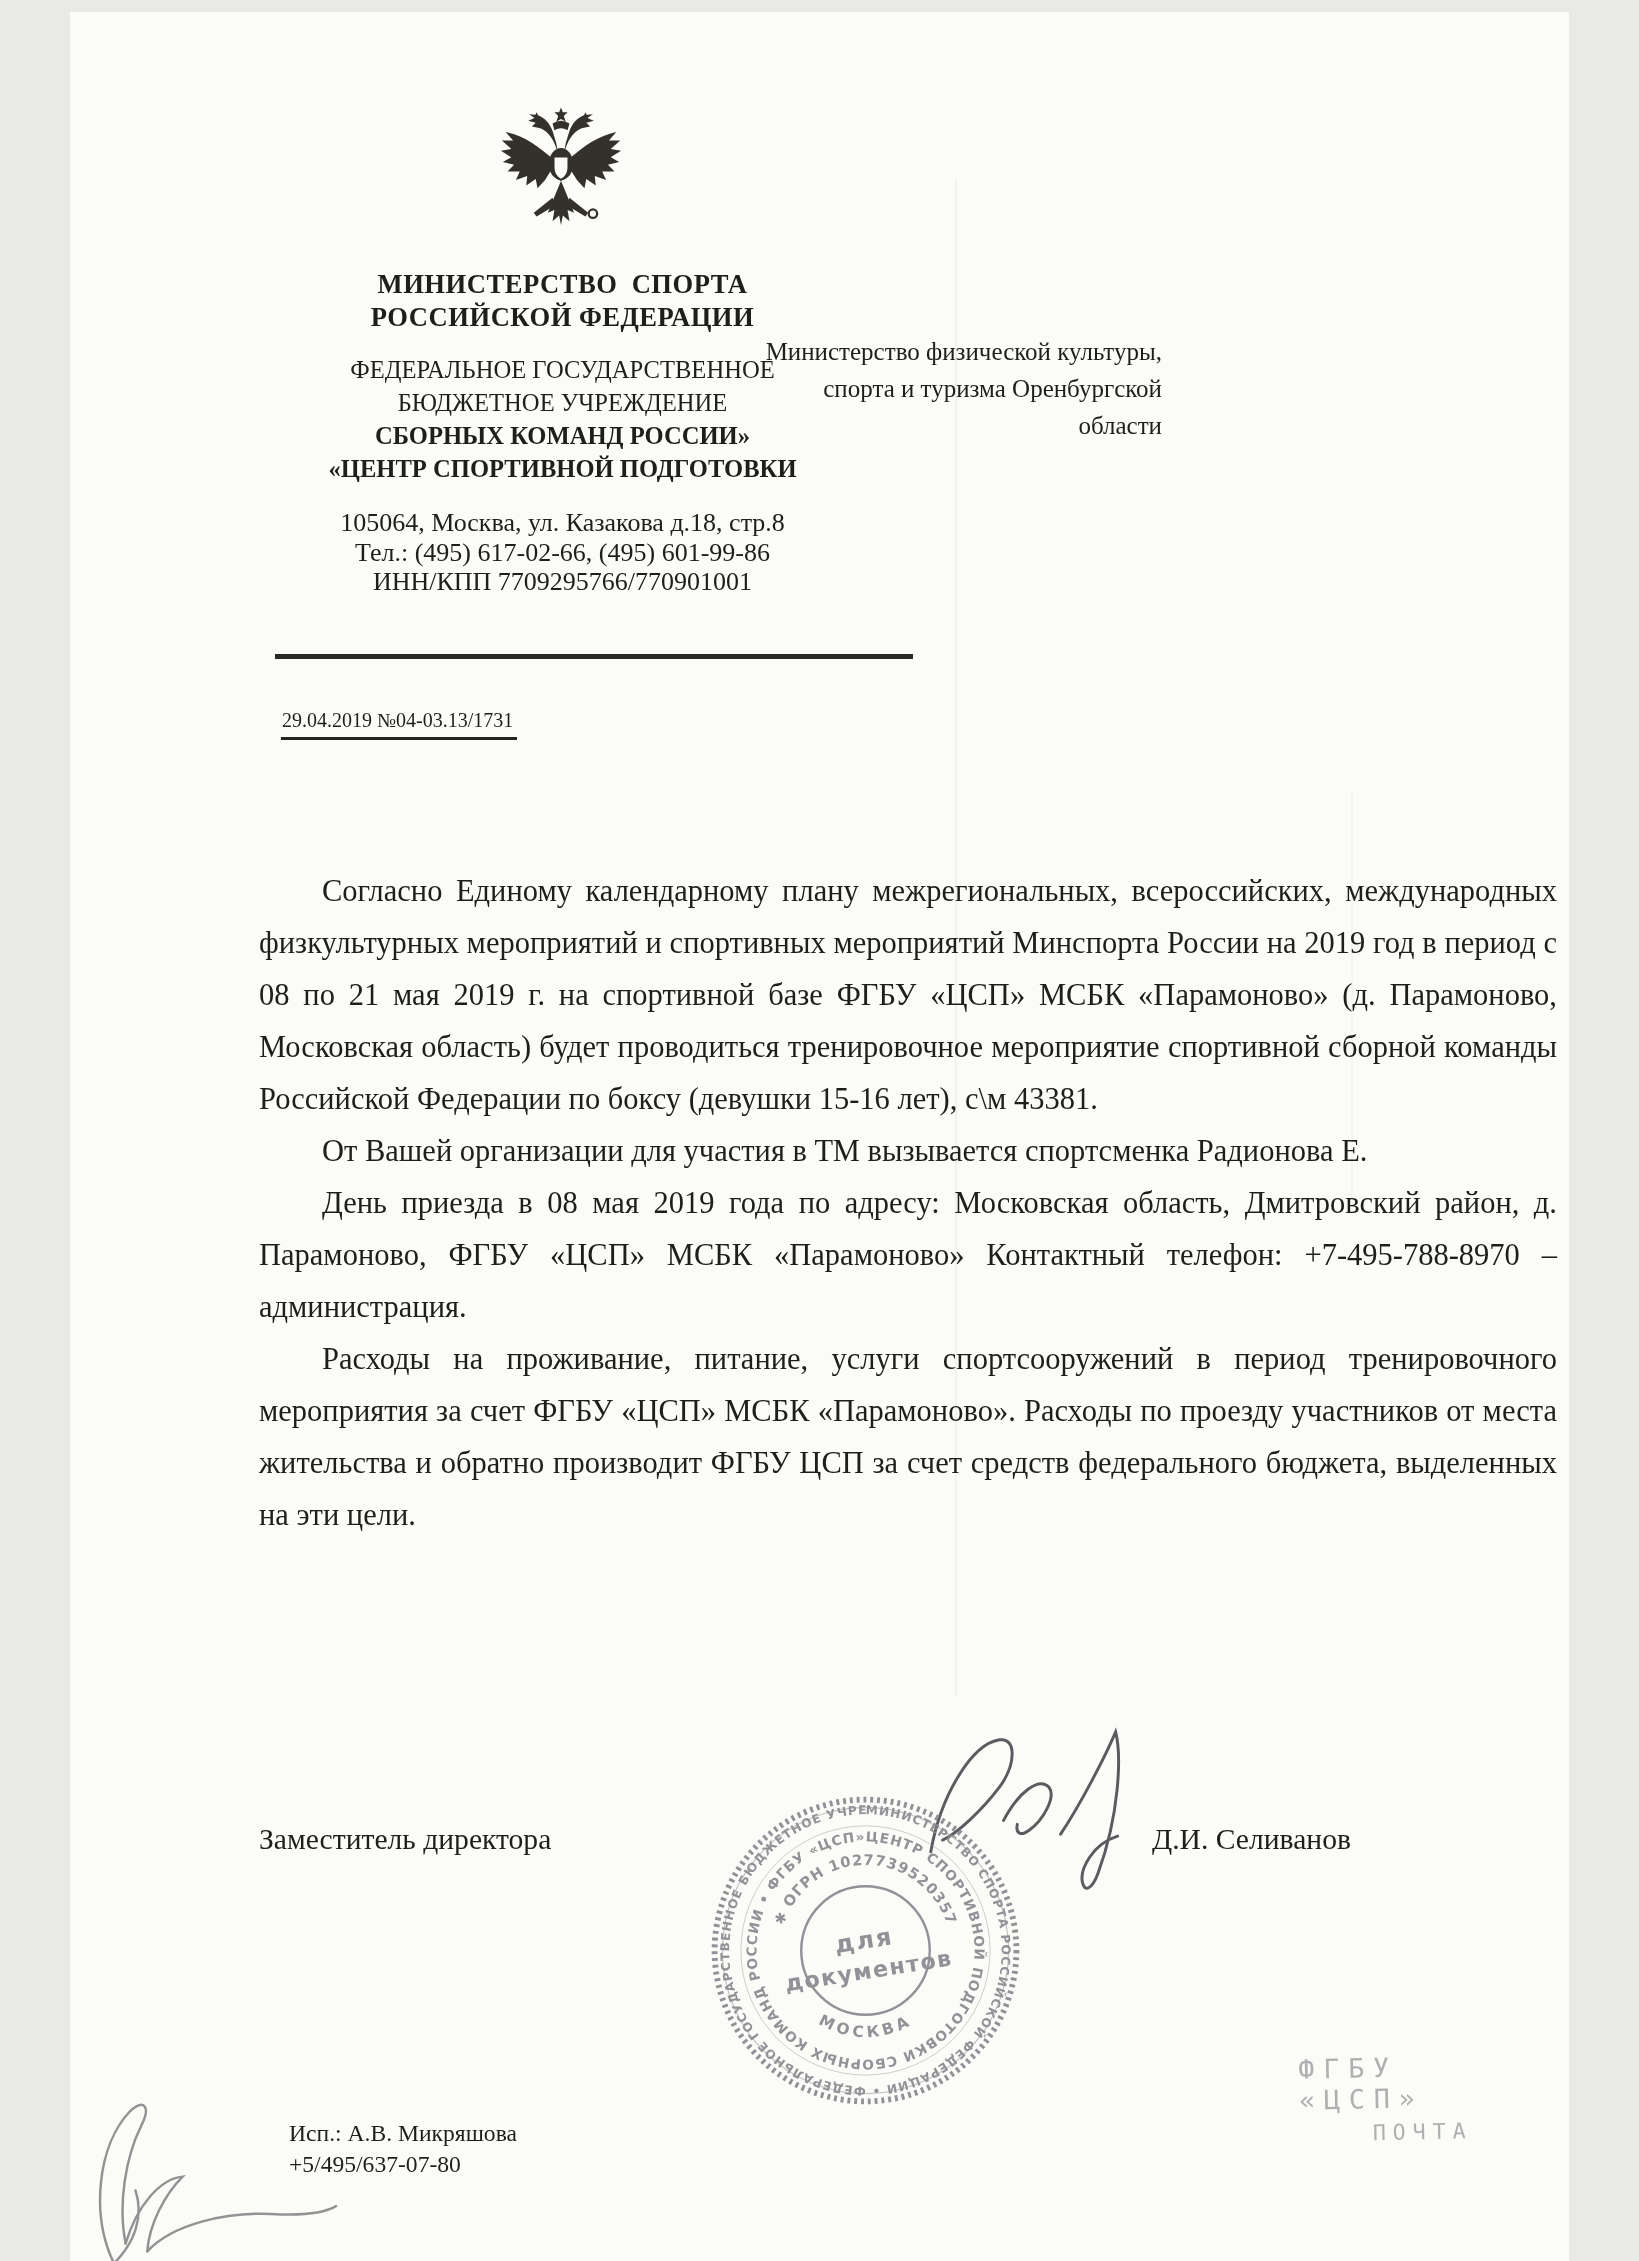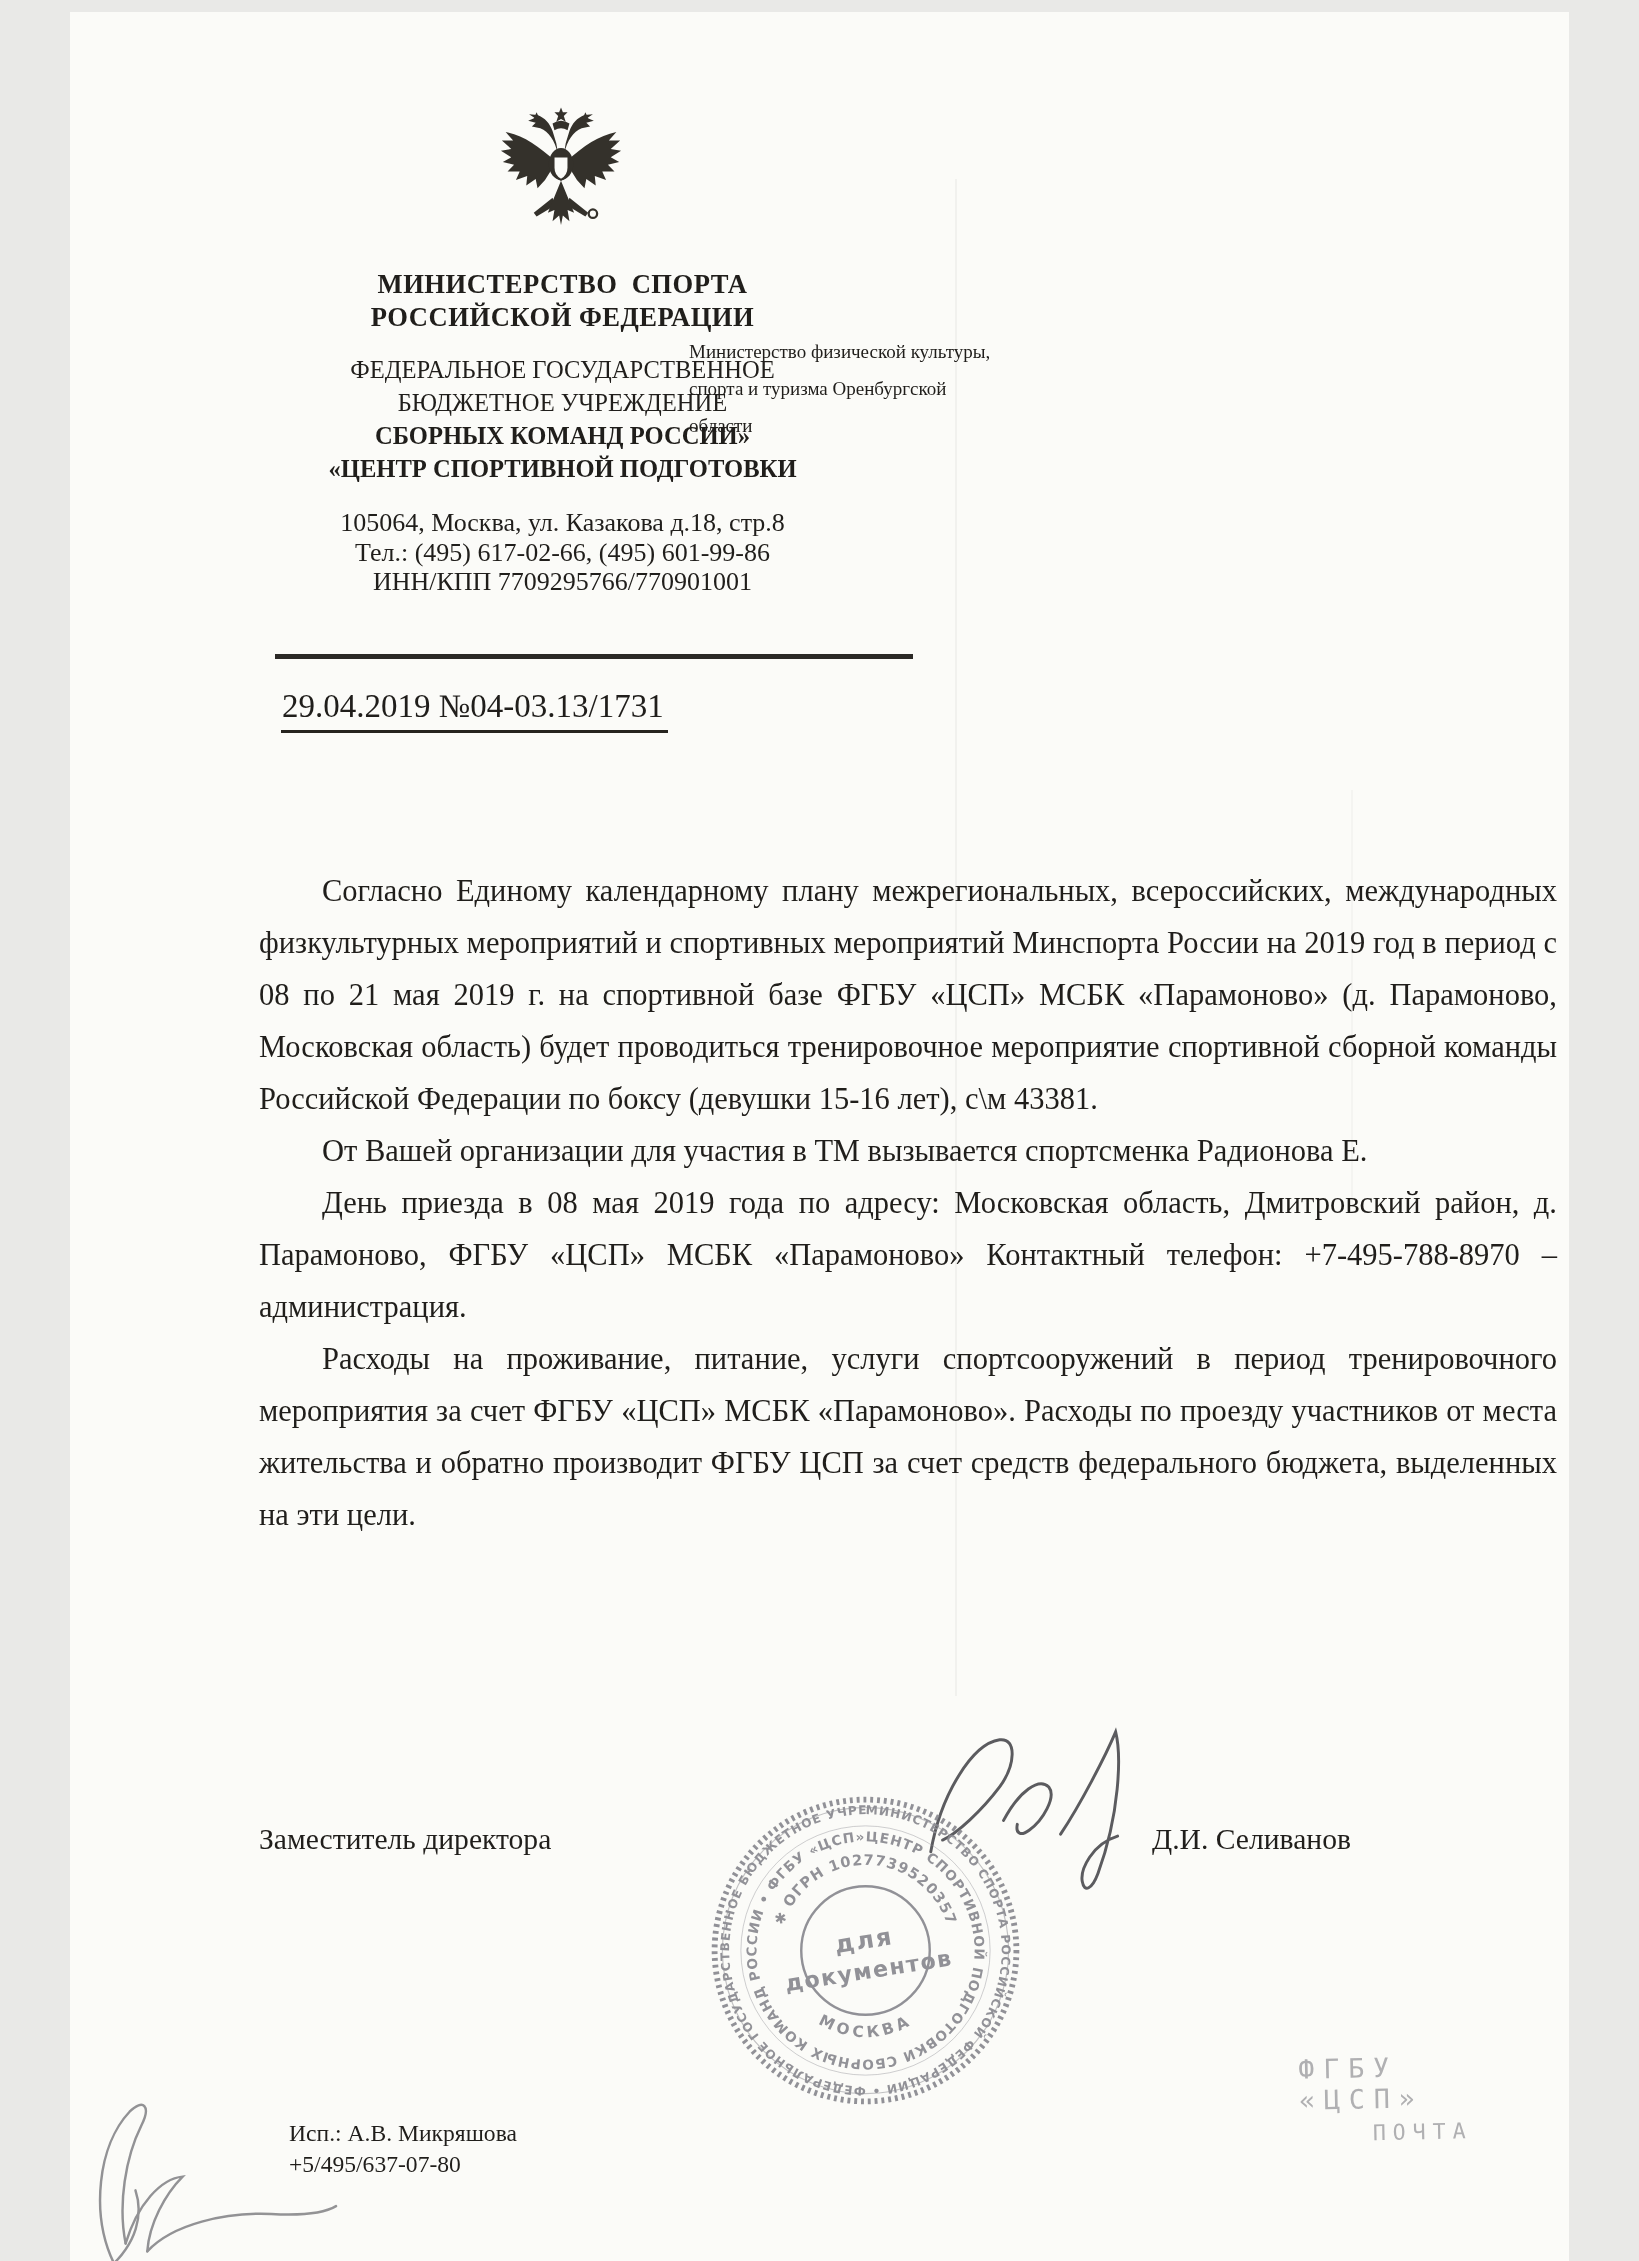--- a/index.html
+++ b/index.html
@@ -8,22 +8,22 @@
         font-family:"Liberation Serif",serif;color:#201e1b;overflow:hidden}
   .abs{position:absolute}
   .eagle{left:430px;top:85px}
   .lh-left{left:197px;top:256px;width:591px;text-align:center}
   .min{font-size:26.6px;font-weight:bold;line-height:32.5px;letter-spacing:0.5px}
   .org{font-size:24.6px;line-height:33px}
   .org.b{font-weight:bold}
   .addr{font-size:26px;line-height:29.6px}
   .sp1{height:19.7px}.sp2{height:23.6px}
   .divider{left:205px;top:642px;width:638px;height:4.9px;background:#2b2926}
-  .recipient{left:619px;top:321px;width:473px;text-align:left;font-size:19px;line-height:37px}
-  .ref{left:211px;top:676px;font-size:33px}
+  .recipient{left:619px;top:321px;width:473px;text-align:right;font-size:25px;line-height:37px}
+  .ref{left:211px;top:697px;font-size:20px}
   .ref span{display:inline-block;border-bottom:3px solid #26241f;padding:0 3.9px 4.9px 1px}
   .bodytext{left:189px;top:853px;width:1298px;font-size:30.5px;line-height:52px;text-align:justify}
   .bodytext p{text-indent:63px}
   .sig-title{left:189px;top:1811px;font-size:29.6px}
   .sig-name{left:1082px;top:1811px;width:406px;font-size:29.6px;}
   .stamp{left:630px;top:1773px;width:331px;height:331px;opacity:.93}
   .stamp svg{filter:blur(0.3px)}
   .sigsvg{left:843px;top:1714px}
   .scribble{left:7.9px;top:2084px}
   .footer{left:219px;top:2106px;font-size:23.6px;line-height:30.5px}

